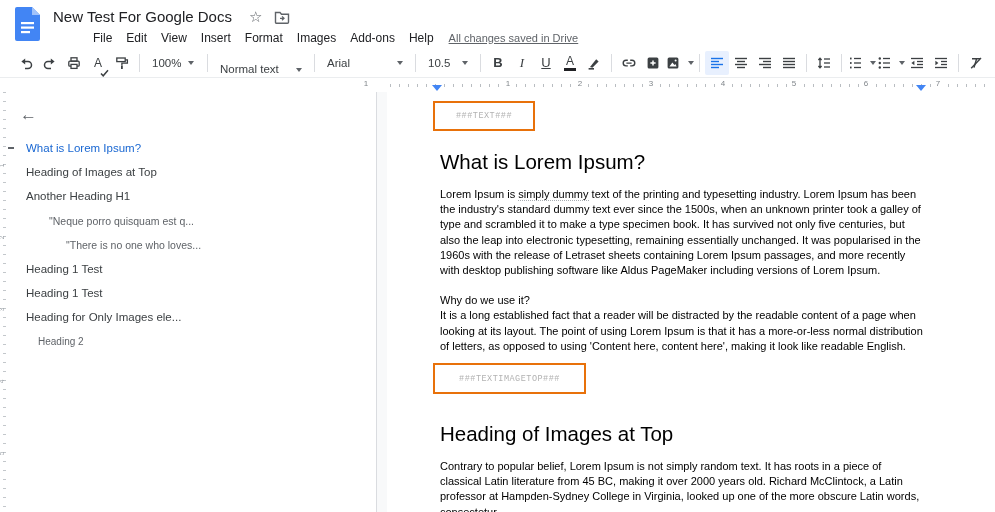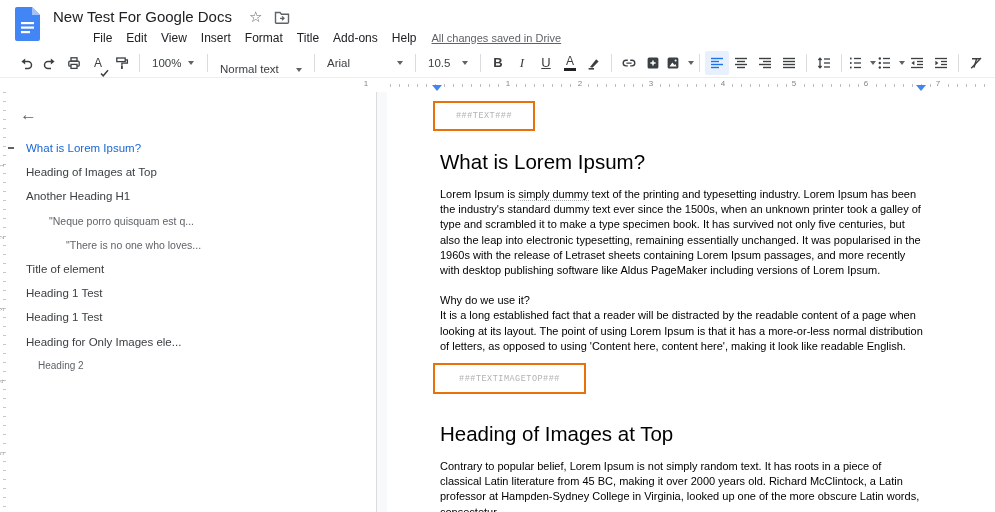--- a/index.html
+++ b/index.html
@@ -105,21 +105,21 @@
           <path d="M6 8.3 h3.6 M8 6.4 l2 1.9 -2 1.9" fill="none" stroke="#5f6368" stroke-width="1.3"></path>
         </svg>
       </span>
     </div>
     <div class="menu-row">
       <span class="menu-item">File</span>
       <span class="menu-item">Edit</span>
       <span class="menu-item">View</span>
       <span class="menu-item">Insert</span>
       <span class="menu-item">Format</span>
-      <span class="menu-item">Title</span>
+      <span class="menu-item">Images</span>
       <span class="menu-item">Add-ons</span>
       <span class="menu-item">Help</span>
       <span class="saved-status">All changes saved in Drive</span>
     </div>
   </div>
 
   <div class="toolbar">
     <div class="tb">
       <svg width="16" height="16" viewBox="0 0 16 16">
           <path d="M5 6.5 H10 a3.5 3.5 0 0 1 0 7 H7" fill="none" stroke="#3c4043" stroke-width="1.5"></path>
@@ -354,21 +354,20 @@
 
   <div class="sidebar">
     <div class="back-btn">←</div>
     <div class="active-dash"></div>
     <div class="outline">
       <div class="o-item l0 active">What is Lorem Ipsum?</div>
       <div class="o-item l0">Heading of Images at Top</div>
       <div class="o-item l0">Another Heading H1</div>
       <div class="o-item l2">"Neque porro quisquam est q...</div>
       <div class="o-item l3">"There is no one who loves...</div>
-      <div class="o-item l0">Title of element</div>
       <div class="o-item l0">Heading 1 Test</div>
       <div class="o-item l0">Heading 1 Test</div>
       <div class="o-item l0">Heading for Only Images ele...</div>
       <div class="o-item l1">Heading 2</div>
     </div>
   </div>
   <div class="divider"></div>
   <div class="canvas-strip"></div>
 
   <div class="page">

